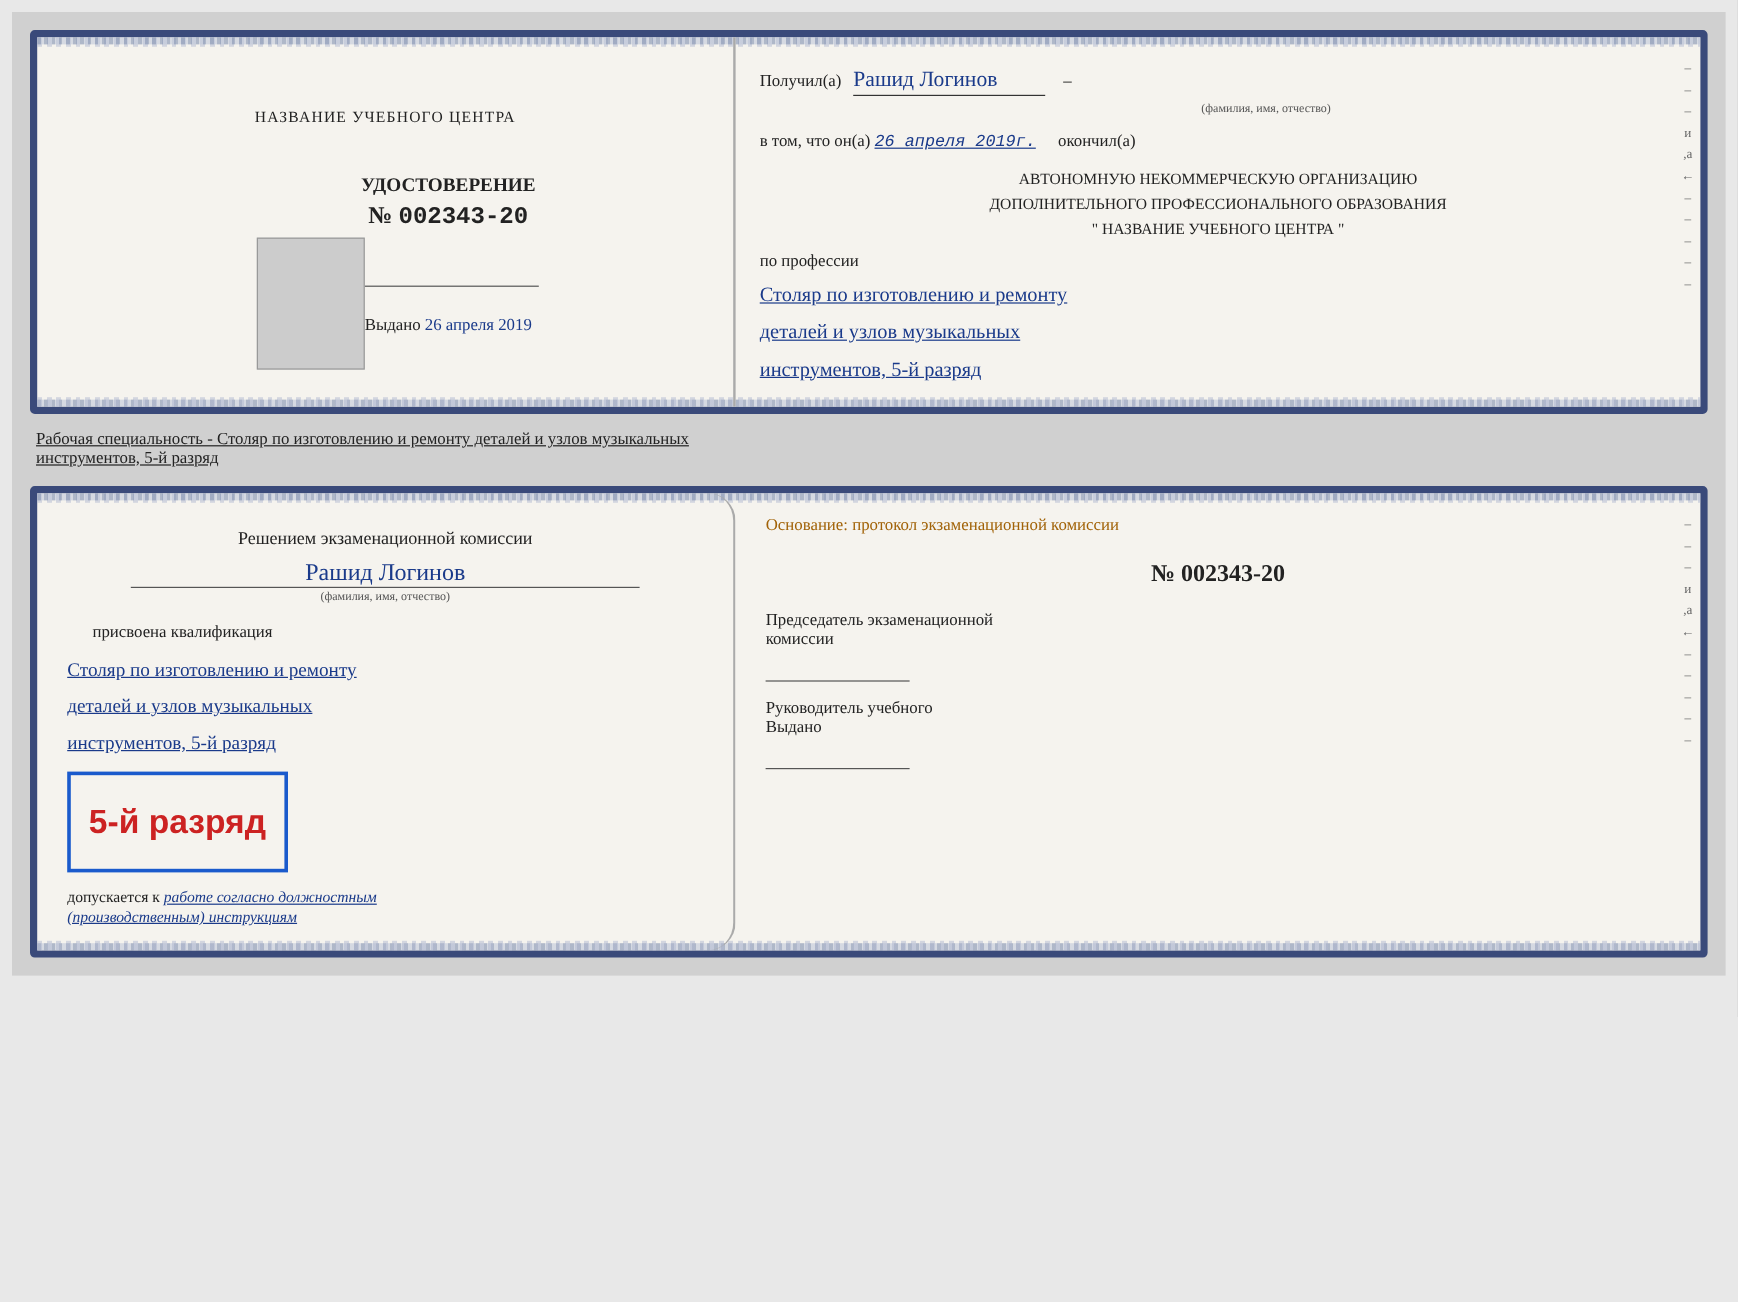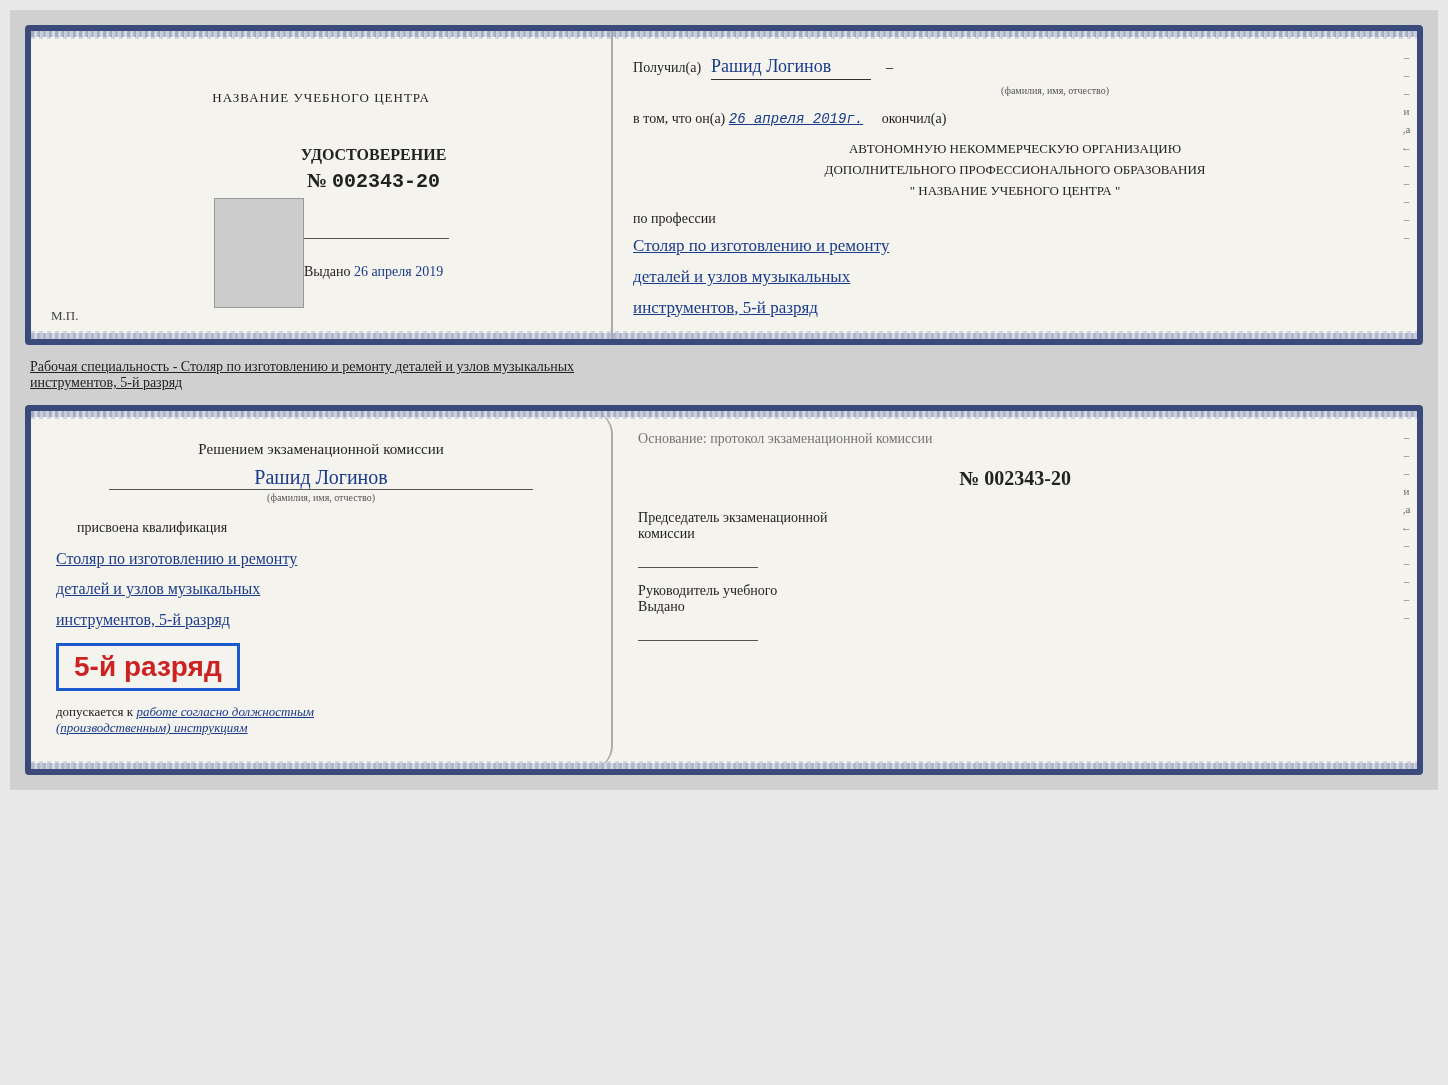--- a/index.html
+++ b/index.html
@@ -257,21 +257,21 @@
       font-family: 'Segoe Script', 'Comic Sans MS', cursive;
       color: #1a3a8a;
       font-size: 16px;
       line-height: 1.9;
       text-decoration: underline;
     }
 
     .rank-badge {
       border: 3px solid #1a5acc;
       display: inline-block;
-      padding: 5px 15px;
+      padding: 23px 15px;
       margin: 8px 0;
     }
 
     .rank-badge-text {
       font-size: 28px;
       font-weight: bold;
       color: #cc2222;
       font-family: Arial, sans-serif;
     }
 
@@ -289,21 +289,21 @@
       text-decoration: underline;
     }
 
     
     .bottom-right {
       padding: 20px 25px;
     }
 
     .basis-label {
       font-size: 14px;
-      color: #737373;
+      color: #a16207;
       margin-bottom: 15px;
       font-family: Liberation Serif, serif;
     }
 
     .protocol-number {
       font-size: 20px;
       color: #222;
       text-align: center;
       font-weight: bold;
       margin-bottom: 8px;
@@ -395,23 +395,20 @@
           <div class="cert-number">
             <span>№</span> <span style="font-family:'Courier New', monospace;">002343-20</span>
           </div>
           <div style="border-bottom:1px solid #555; width:150px; margin: 15px 0;"></div>
           <div class="issued-line">
             <span>Выдано</span> <span class="handwritten" style="font-size:14px;">26 апреля 2019</span>
           </div>
         </div>
       </div>
 
-      <div class="stamp-area" style="position:absolute; bottom:15px; left:20px;">
-        <span>М.П.</span>
-      </div>
     </div>
 
     <div class="doc-right">
 
       <div class="recipient-line">
         <span class="recipient-label">Получил(а)</span>
         <span class="handwritten underline-field" style="text-decoration:none; border-bottom:1px solid #333; padding-bottom:2px; margin-left:5px; min-width:160px;">Рашид Логинов</span>
         <span style="margin-left:10px; font-size:14px;">–</span>
       </div>
       <div style="text-align:center; margin-left:80px; margin-top:0;">

